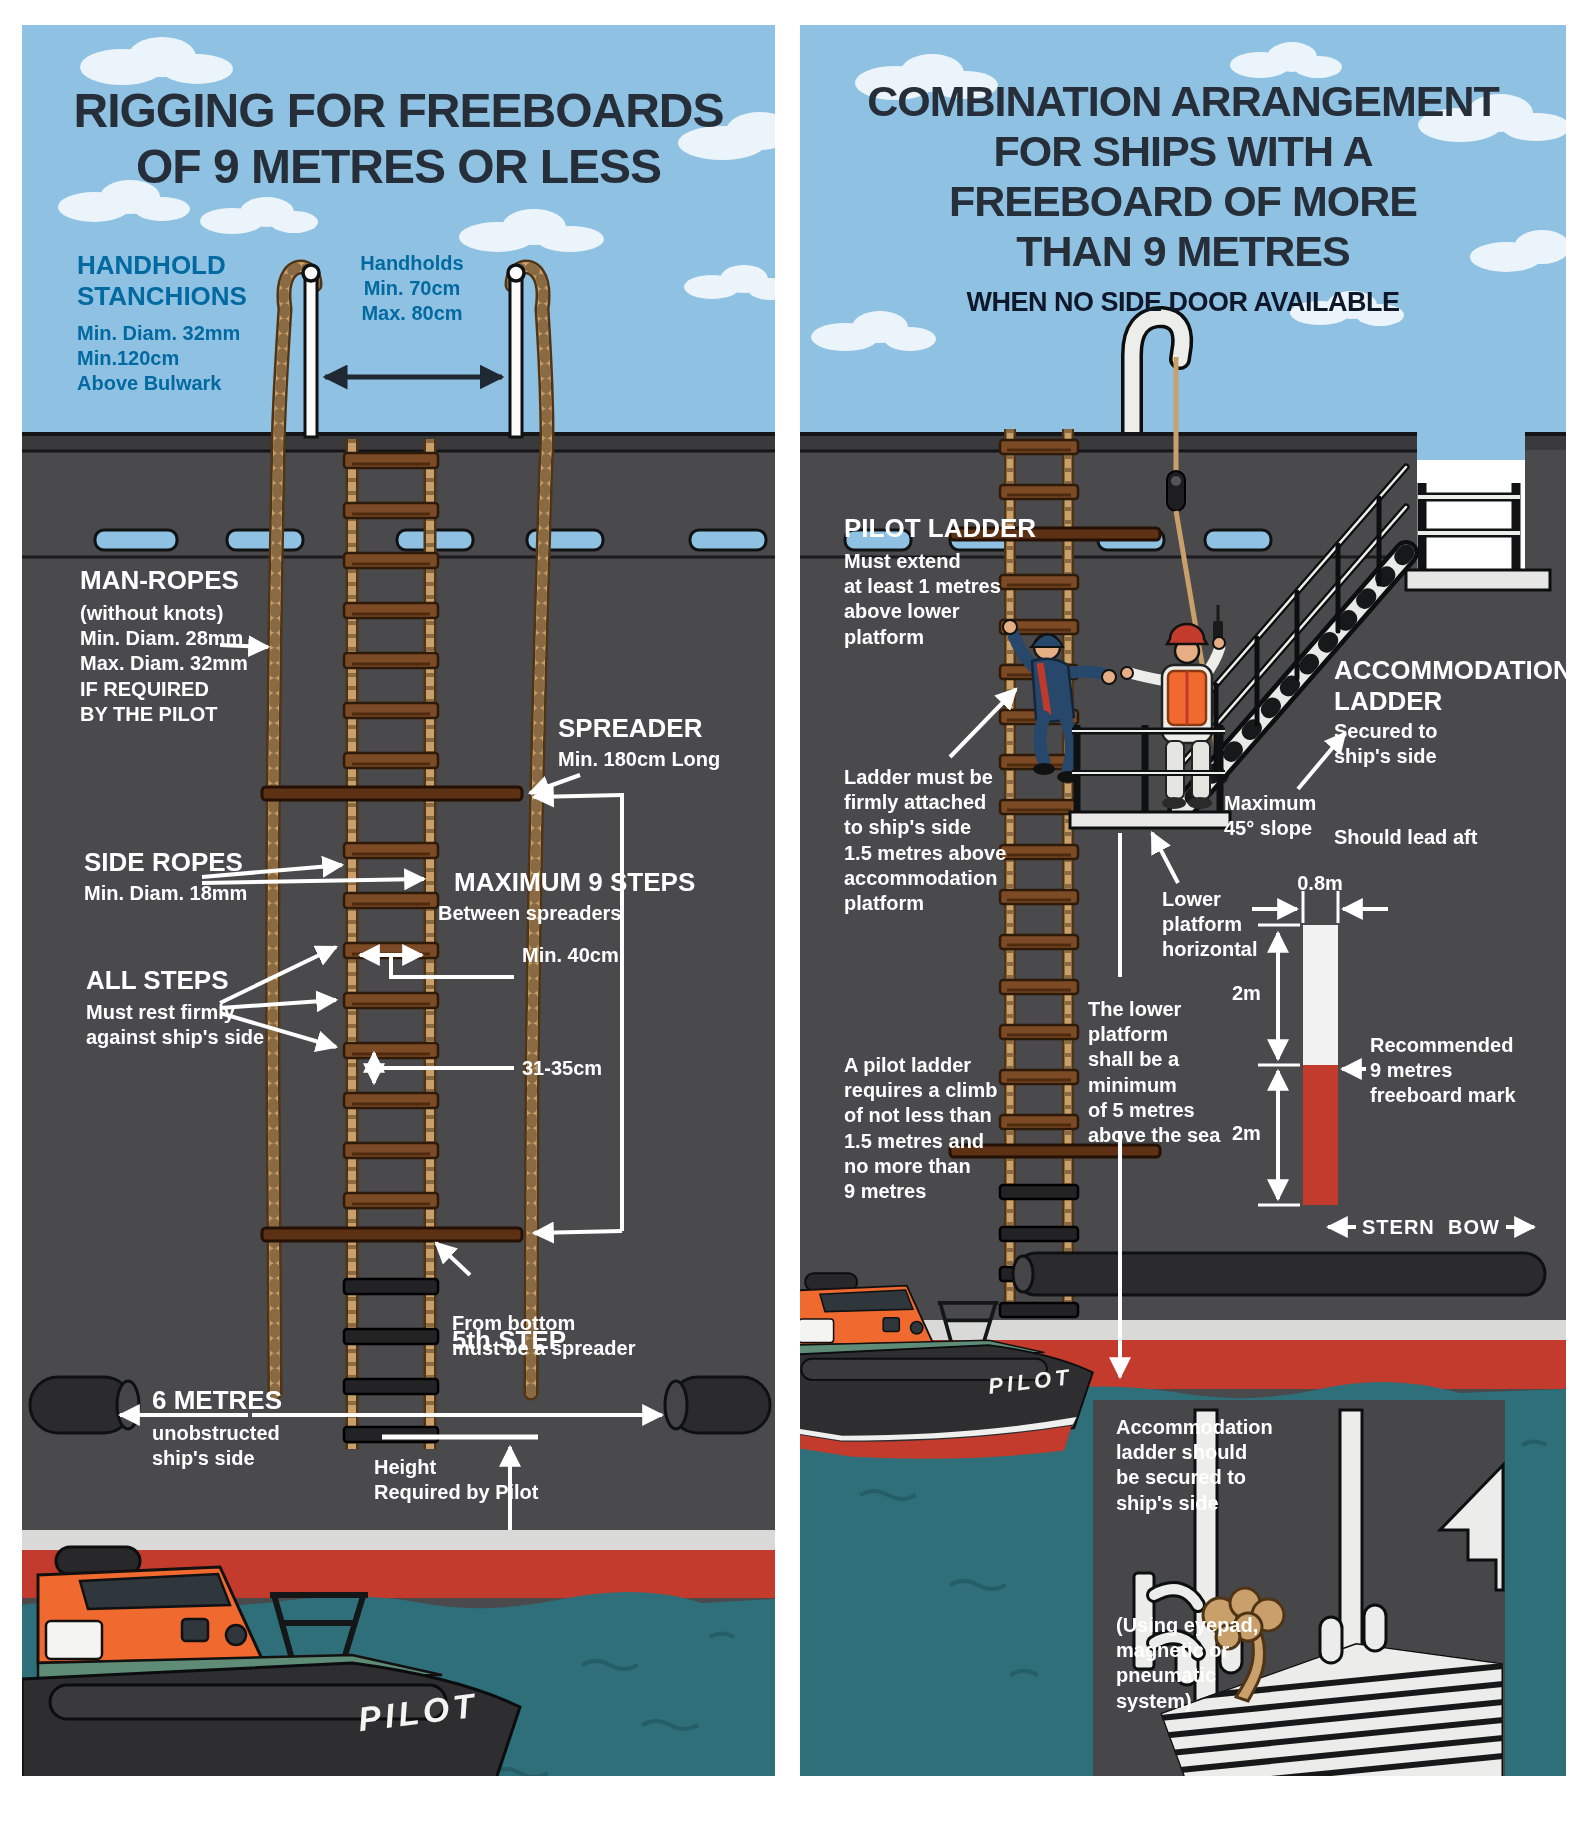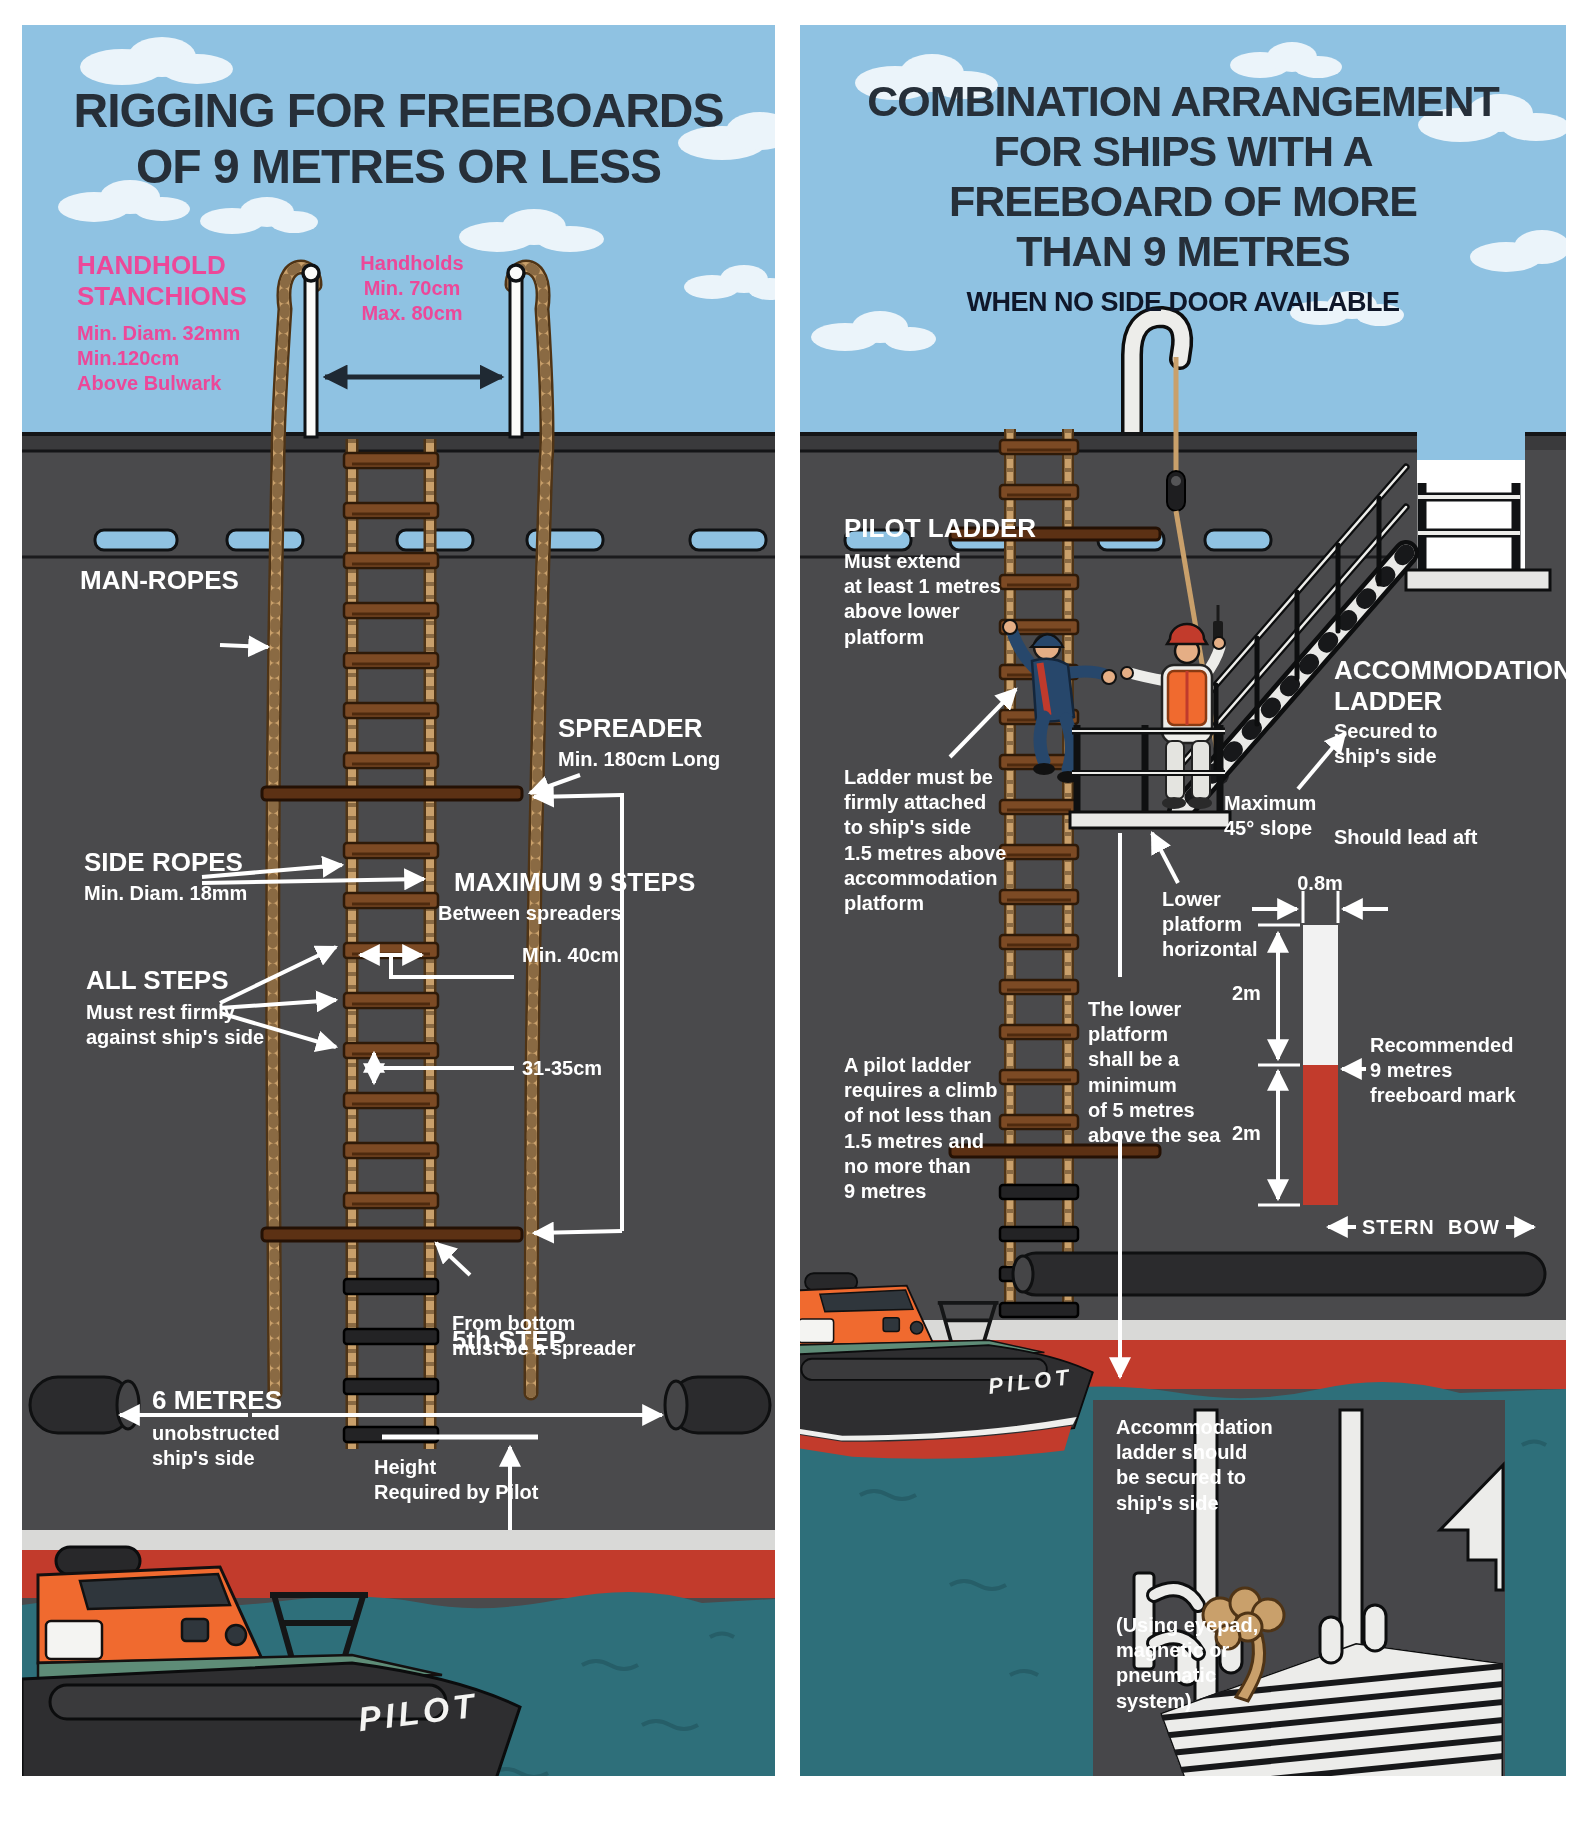--- a/index.html
+++ b/index.html
@@ -3,21 +3,21 @@
 <meta charset="utf-8">
 <style>
   html,body{margin:0;padding:0;}
   body{width:1588px;height:1842px;background:#ffffff;font-family:"Liberation Sans",sans-serif;position:relative;overflow:hidden;}
   .panel{position:absolute;top:25px;height:1751px;overflow:hidden;}
   #panel-left{left:22px;width:753px;}
   #panel-right{left:800px;width:766px;}
   .panel svg{position:absolute;left:0;top:0;}
   .lbl{position:absolute;white-space:pre-line;font-weight:bold;color:#ff		ffff;}
   .lbl{color:#ffffff;}
-  .lbl.dk{color:#ec4899;}
+  .lbl.dk{color:#0369a1;}
   .t1{font-size:26px;line-height:1.2;}
   .t2{font-size:20px;line-height:1.26;}
   .big-title{position:absolute;width:100%;text-align:center;font-weight:bold;color:#262F39;font-size:48px;line-height:1.16;letter-spacing:-1px;white-space:pre-line;}
   .rt-title{font-size:43px;}
   .subtitle{position:absolute;width:100%;text-align:center;font-weight:bold;color:#0f172a;font-size:27px;letter-spacing:-0.5px;}
   .boatname{position:absolute;font-weight:bold;font-style:italic;color:#F4F4F2;letter-spacing:4px;transform:rotate(-7deg);}
   .ctr{text-align:center;}
 </style>
 </head>
 <body>
@@ -186,20 +186,25 @@
 OF 9 METRES OR LESS</div>
   <div class="lbl dk t1" style="left:55px;top:225px;">HANDHOLD
 STANCHIONS</div>
   <div class="lbl dk t2" style="left:55px;top:296px;">Min. Diam. 32mm
 Min.120cm
 Above Bulwark</div>
   <div class="lbl dk t2 ctr" style="left:300px;top:226px;width:180px;">Handholds
 Min. 70cm
 Max. 80cm</div>
   <div class="lbl t1" style="left:58px;top:540px;">MAN-ROPES</div>
+  <div class="lbl t2" style="left:58px;top:576px;">(without knots)
+Min. Diam. 28mm
+Max. Diam. 32mm
+IF REQUIRED
+BY THE PILOT</div>
   <div class="lbl t1" style="left:536px;top:688px;">SPREADER</div>
   <div class="lbl t2" style="left:536px;top:722px;">Min. 180cm Long</div>
   <div class="lbl t1" style="left:62px;top:822px;">SIDE ROPES</div>
   <div class="lbl t2" style="left:62px;top:856px;">Min. Diam. 18mm</div>
   <div class="lbl t1" style="left:432px;top:842px;">MAXIMUM 9 STEPS</div>
   <div class="lbl t2" style="left:416px;top:876px;text-align:right;">Between spreaders</div>
   <div class="lbl t1" style="left:64px;top:940px;">ALL  STEPS</div>
   <div class="lbl t2" style="left:64px;top:975px;">Must rest firmly
 against ship's side</div>
   <div class="lbl t2" style="left:500px;top:918px;">Min. 40cm</div>

